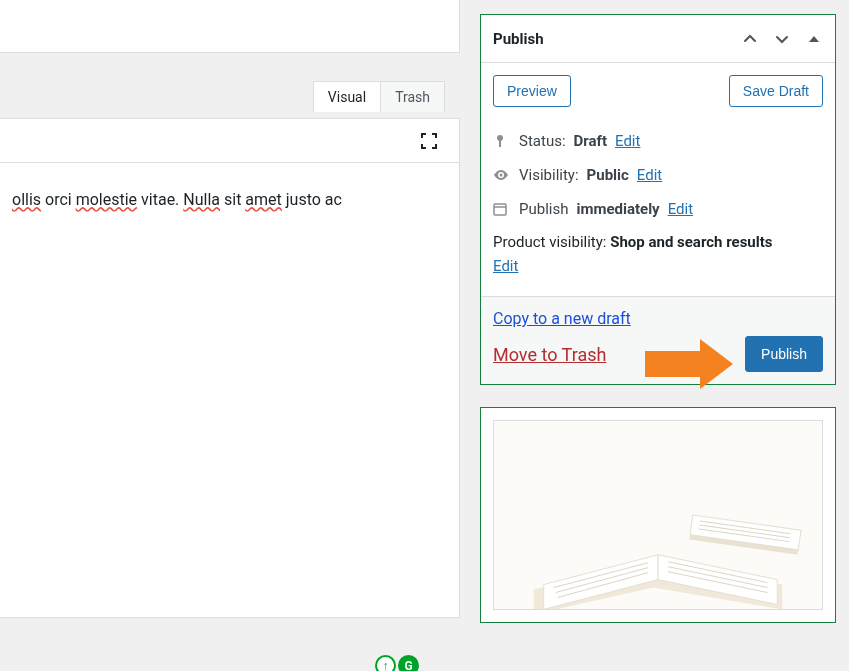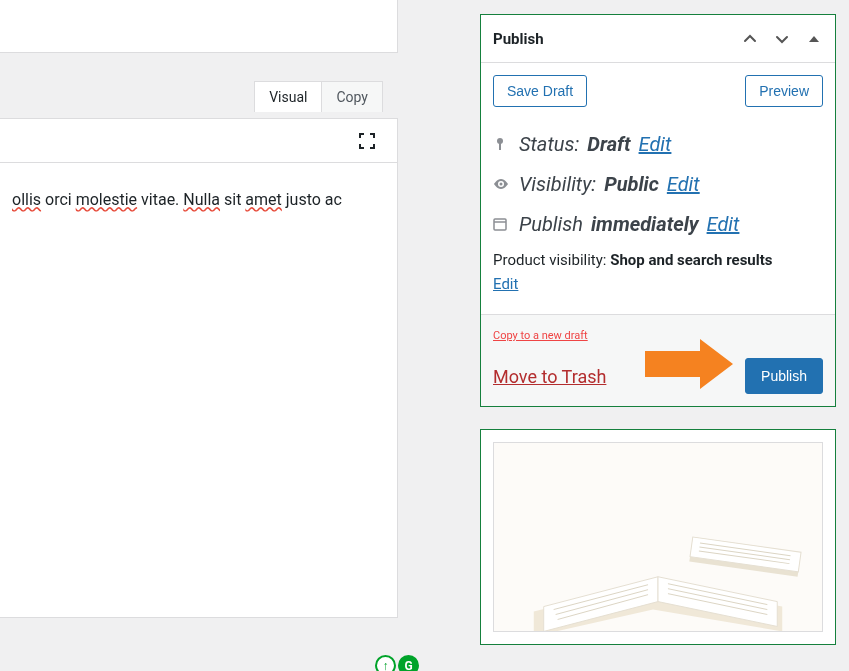--- a/index.html
+++ b/index.html
@@ -12,21 +12,21 @@
   height: 671px;
   overflow: hidden;
   position: relative;
 }
 
 
 .editor-area {
   position: absolute;
   left: 0;
   top: 0;
-  width: 398px;
+  width: 460px;
   height: 671px;
 }
 .title-box {
   background: #fff;
   border: 1px solid #dcdcde;
   height: 53px;
   border-top: none;
   border-left: none;
   margin-bottom: 65px;
 }
@@ -121,32 +121,32 @@
 .btn-secondary {
   border: 1px solid #2271b1;
   background: #fff;
   color: #2271b1;
   padding: 7px 13px;
   border-radius: 3px;
   font-size: 14px;
   cursor: pointer;
 }
 .meta-section { padding: 3px 0 6px 0; }
-.meta-line { display: flex; align-items: center; gap: 8px; padding: 8px 0; font-size: 20px; color: #3c434a; font-style: italic;}
+.meta-line { display: flex; align-items: center; gap: 8px; padding: 8px 0; font-size: 15px; color: #3c434a;}
 .meta-line .icon { width: 18px; display: inline-flex; color: #8c8f94; }
 .meta-line b { font-weight: 700; }
 .edit-link { color: #2271b1; text-decoration: underline; cursor: pointer; }
 .catalog-line { font-size: 15px; line-height: 1.6; padding-top: 4px; }
 
 .postbox-footer {
   border-top: 1px solid #dcdcde;
   background: #f6f7f7;
   padding: 12px;
 }
-.copy-link { color: #ef4444; text-decoration: underline; font-size: 11px; display: inline-block; margin-bottom: 16px; cursor:pointer;}
+.copy-link { color: #1d4ed8; text-decoration: underline; font-size: 16px; display: inline-block; margin-bottom: 8px; cursor:pointer;}
 .footer-row { display: flex; justify-content: space-between; align-items: center; }
 .trash-link { color: #b32d2e; text-decoration: underline; font-size: 18px; cursor:pointer;}
 .btn-primary {
   background: #2271b1;
   color: #fff;
   border: 1px solid #2271b1;
   padding: 9px 15px;
   border-radius: 3px;
   font-size: 14px;
   cursor: pointer;
@@ -189,21 +189,21 @@
 .badge-g { background: #00a32a; font-weight: bold; }
 </style>
 </head>
 <body>
 
 <div class="editor-area">
   <div class="title-box"></div>
   <div class="editor-wrap">
     <div class="editor-tabs">
       <div class="editor-tab active">Visual</div>
-      <div class="editor-tab">Copy</div>
+      <div class="editor-tab">Trash</div>
     </div>
     <div class="editor-toolbar">
       <span class="fullscreen-icon">
         <svg viewBox="0 0 20 20">
             <path fill="#1d2327" d="M2 2h5v2H4v3H2V2zm11 0h5v5h-2V4h-3V2zM2 13h2v3h3v2H2v-5zm14 0h2v5h-5v-2h3v-3z"></path>
           </svg>
       </span>
     </div>
     <div class="editor-content">
       <span class="spellerr">ollis</span><span> orci </span><span class="spellerr">molestie</span><span> vitae. </span><span class="spellerr">Nulla</span><span> sit </span><span class="spellerr">amet</span><span> justo ac</span>
@@ -229,22 +229,22 @@
           </span>
         <span class="tri">
             <svg width="12" height="12" viewBox="0 0 12 12">
               <path d="M1 9l5-6 5 6z" fill="#555"></path>
             </svg>
           </span>
       </div>
     </div>
     <div class="postbox-inside">
       <div class="button-row">
+        <button class="btn-secondary">Preview</button>
         <button class="btn-secondary">Save Draft</button>
-        <button class="btn-secondary">Preview</button>
       </div>
       <div class="meta-section">
         <div class="meta-line">
           <span class="icon">
               <svg width="14" height="14" viewBox="0 0 14 14">
                 <circle cx="7" cy="4" r="3" fill="#8c8f94"></circle>
                 <rect x="6" y="6" width="2" height="7" fill="#8c8f94"></rect>
               </svg>
             </span>
           <span>Status: </span>

